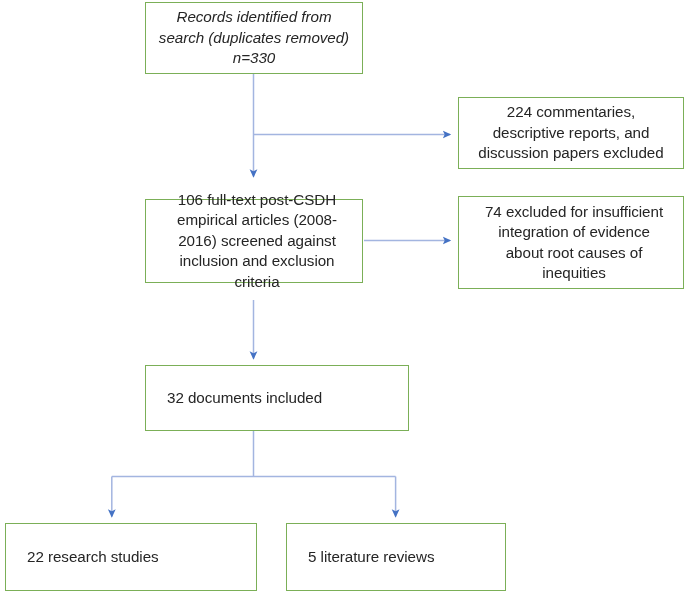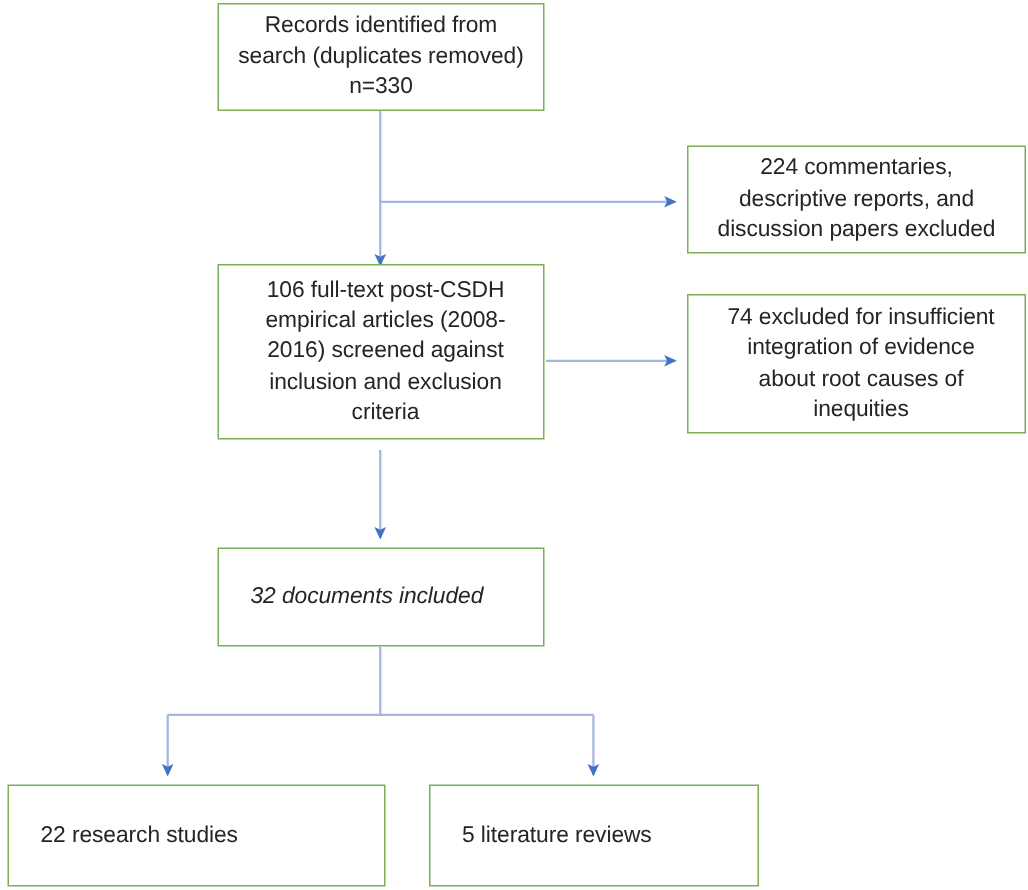--- a/index.html
+++ b/index.html
@@ -50,25 +50,25 @@
     display: block;
     white-space: pre-line;
   }
   .node.align-left {
     justify-content: flex-start;
     text-align: left;
     padding-left: 21px;
   }
 
   
-  #node-records        { left: 145px; top: 2px;   width: 218px; height: 72px; }
+  #node-records        { left: 145px; top: 2px;   width: 218px; height: 72px; font-style: italic; }
   #node-commentaries   { left: 458px; top: 97px;  width: 226px; height: 72px; }
-  #node-fulltext       { left: 145px; top: 176px; width: 218px; height: 117px; padding-left: 12px; }
+  #node-fulltext       { left: 145px; top: 199px; width: 218px; height: 84px; padding-left: 12px; }
   #node-excluded       { left: 458px; top: 196px; width: 226px; height: 93px; padding-left: 12px; }
-  #node-included       { left: 145px; top: 365px; width: 218px; height: 66px; font-style: italic; }
+  #node-included       { left: 145px; top: 365px; width: 264px; height: 66px; }
   #node-research       { left: 5px;   top: 523px; width: 252px; height: 68px; }
   #node-reviews        { left: 286px; top: 523px; width: 220px; height: 68px; }
 </style>
 </head>
 <body>
 
 <div id="canvas">
 
   <svg class="svg-arrows" viewBox="0 0 685 593" width="685" height="593" xmlns="http://www.w3.org/2000/svg">
     <defs>

